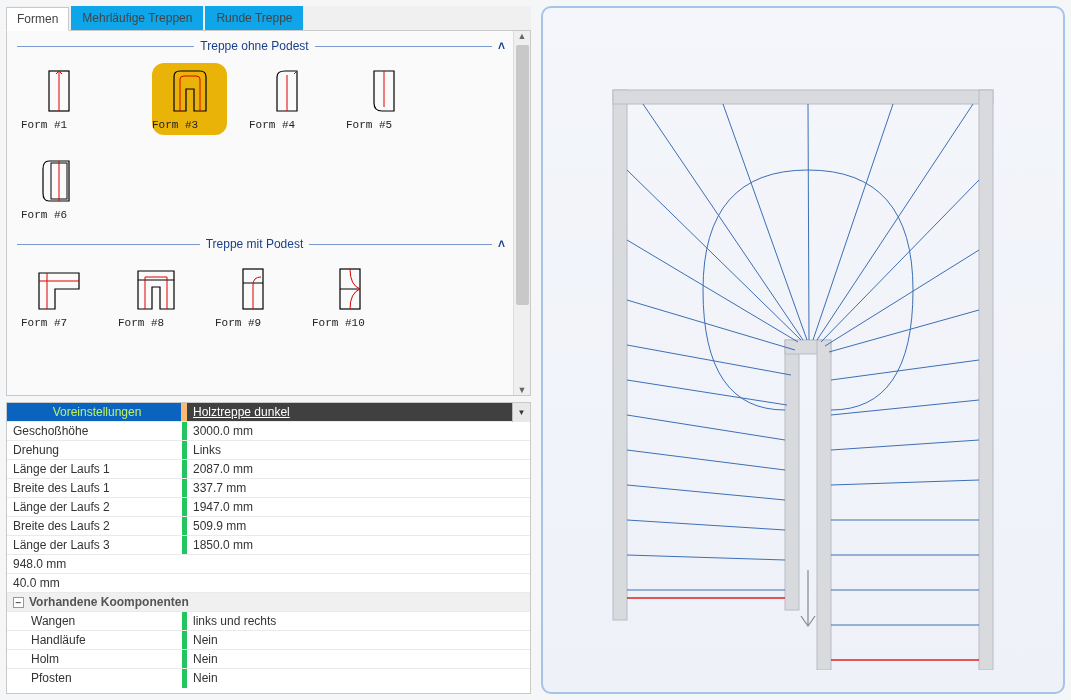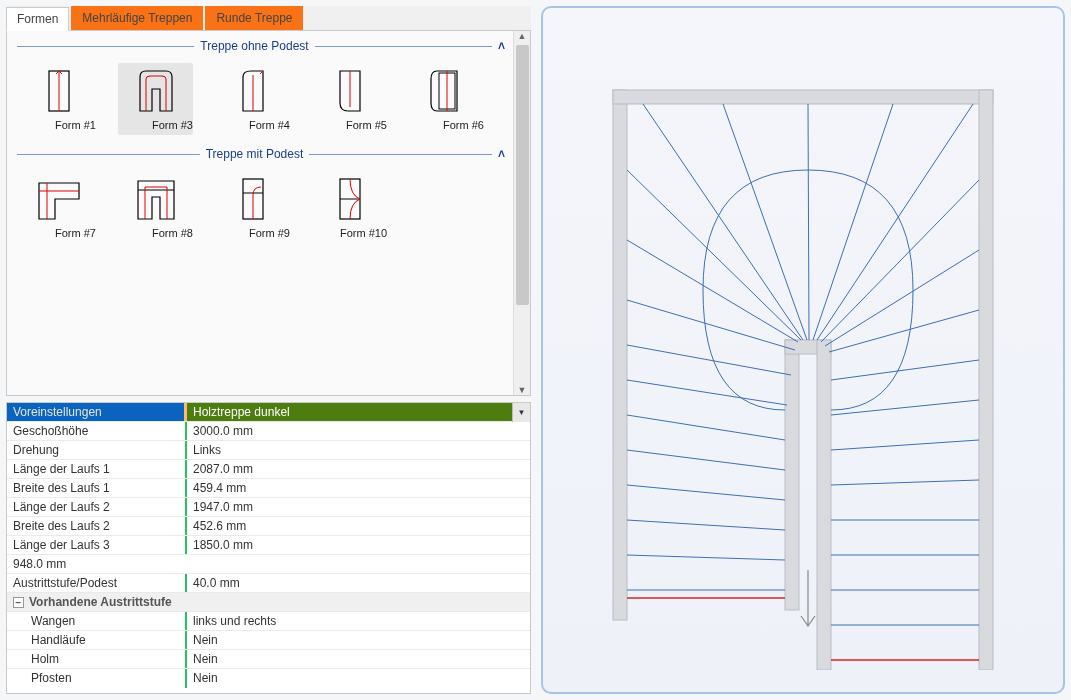--- a/index.html
+++ b/index.html
@@ -26,21 +26,21 @@
     display: flex;
     border-bottom: 1px solid #c9c9c9;
     background: #f0f0f0;
   }
   .tab {
     padding: 4px 10px;
     border: 1px solid transparent;
     border-bottom: none;
     cursor: pointer;
     color: #444;
-    background: #f97316;
+    background: #0ea5e9;
     margin-right: 2px;
   }
   .tab.active {
     background: #fff;
     border: 1px solid #c9c9c9;
     border-bottom: 1px solid #fff;
     position: relative;
     top: 1px;
   }
   .forms-outer {
@@ -77,27 +77,29 @@
     margin-right: 4px;
   }
   .forms-grid {
     display: flex;
     flex-wrap: wrap;
     gap: 18px 22px;
     padding: 4px 10px;
   }
   .form-cell {
     width: 75px;
-    text-align: right;
+    text-align: left;
     cursor: pointer;
     padding: 4px 0;
+    font-family: Liberation Mono, monospace;
   }
   .form-cell.selected {
-    background: #e5e5e5;
-    border-radius: 2px;
+    background: #eab308;
+    border-radius: 12px;
+    margin-left: 34px;
   }
   .form-icon {
     width: 52px;
     height: 48px;
     margin: 0 auto 4px auto;
     display: block;
   }
   .form-label { font-size: 11px; color: #222; }
   .vscroll {
     width: 17px;
@@ -133,39 +135,41 @@
   .prop-row {
     display: flex;
     border-bottom: 1px solid #eaeaea;
     height: 19px;
     line-height: 19px;
   }
   .prop-row:last-child { border-bottom: none; }
   .prop-key {
     width: 180px;
     padding-left: 6px;
-    border-right: 2px solid #22c55e;
+    border-right: 5px solid #22c55e;
   }
   .prop-val {
     flex: 1;
     padding-left: 6px;
     position: relative;
   }
   .prop-row.header {
     background: #0a64bf;
     color: #fff;
   }
   .prop-row.header .prop-key {
     background: #0a64bf;
-    color: #e5e5e5;
-    border-right: 3px solid #fdba74;
+    color: #bef264;
+    border-right: 6px solid #fdba74;
+    text-align: center;
   }
   .prop-row.header .prop-val {
-    background: #4d7c0f;
+    background: #404040;
     color: #fff;
+    text-decoration: underline;
   }
   .dropdown-btn {
     position: absolute;
     right: 0; top: 0;
     width: 18px; height: 19px;
     background: #e8e8e8;
     border-left: 1px solid #bbb;
     text-align: center;
     font-size: 8px;
     color: #333;
@@ -333,45 +337,44 @@
       <div class="prop-row">
         <div class="prop-key">Drehung</div>
         <div class="prop-val">Links</div>
       </div>
       <div class="prop-row">
         <div class="prop-key">Länge der Laufs 1</div>
         <div class="prop-val">2087.0 mm</div>
       </div>
       <div class="prop-row">
         <div class="prop-key">Breite des Laufs 1</div>
-        <div class="prop-val">459.4 mm</div>
+        <div class="prop-val">337.7 mm</div>
       </div>
       <div class="prop-row">
         <div class="prop-key">Länge der Laufs 2</div>
         <div class="prop-val">1947.0 mm</div>
       </div>
       <div class="prop-row">
         <div class="prop-key">Breite des Laufs 2</div>
-        <div class="prop-val">452.6 mm</div>
+        <div class="prop-val">509.9 mm</div>
       </div>
       <div class="prop-row">
         <div class="prop-key">Länge der Laufs 3</div>
         <div class="prop-val">1850.0 mm</div>
       </div>
       <div class="prop-row">
         <div class="prop-val">948.0 mm</div>
       </div>
       <div class="prop-row">
-        <div class="prop-key">Austrittstufe/Podest</div>
         <div class="prop-val">40.0 mm</div>
       </div>
       <div class="prop-row category">
         <div class="prop-key">
           <span class="tree-toggle">−</span>
-          <span>Vorhandene Austrittstufe</span>
+          <span>Vorhandene Koomponenten</span>
         </div>
       </div>
       <div class="prop-row sub">
         <div class="prop-key">Wangen</div>
         <div class="prop-val">links und rechts</div>
       </div>
       <div class="prop-row sub">
         <div class="prop-key">Handläufe</div>
         <div class="prop-val">Nein</div>
       </div>

